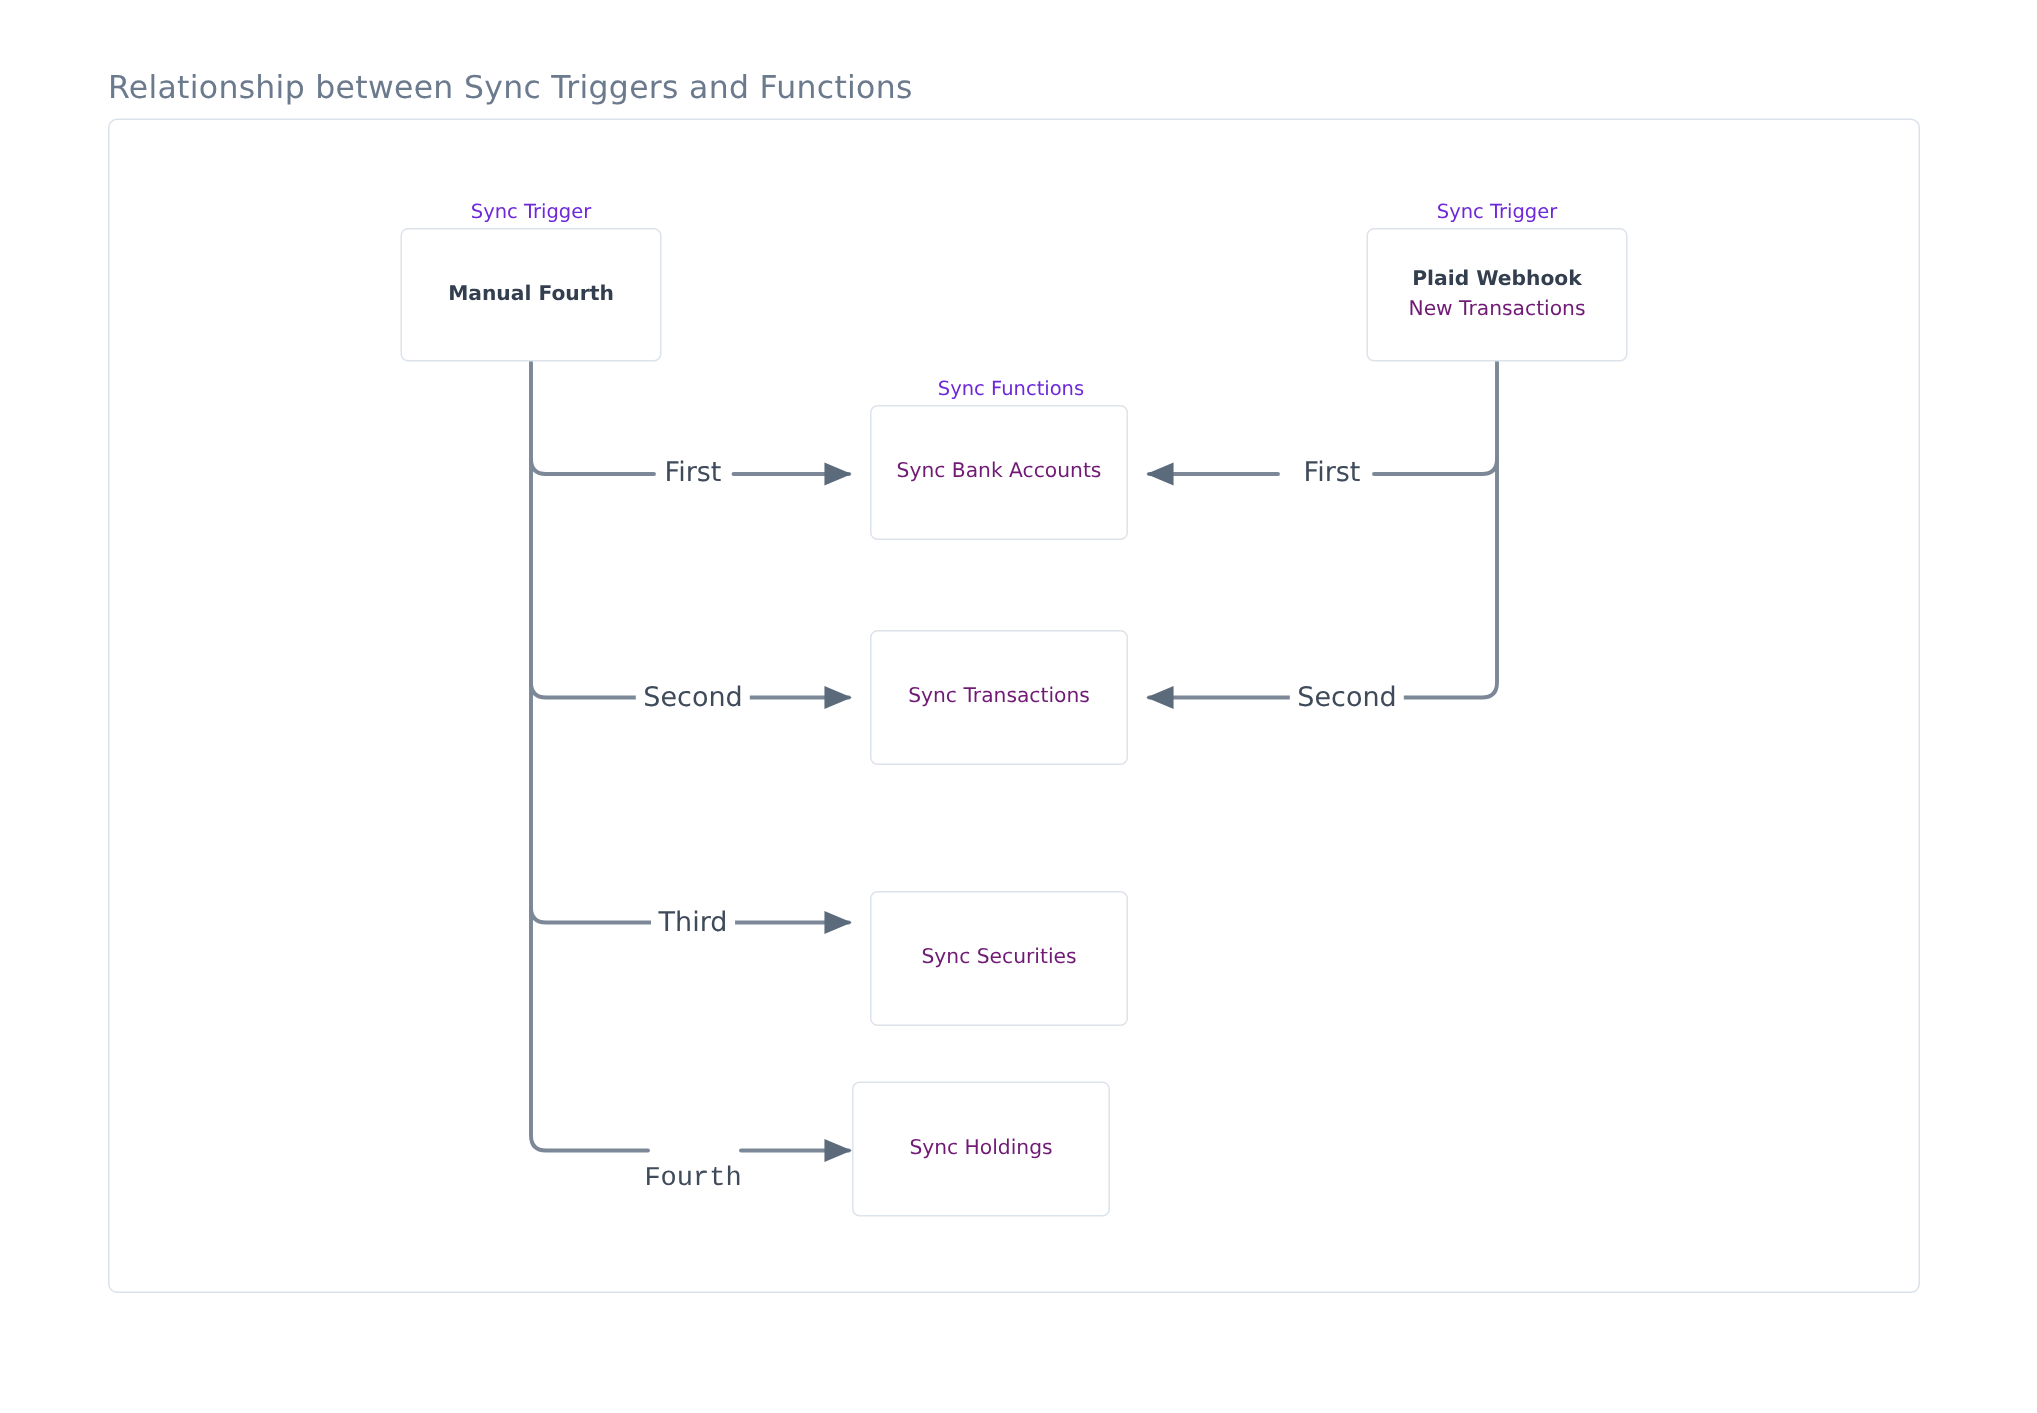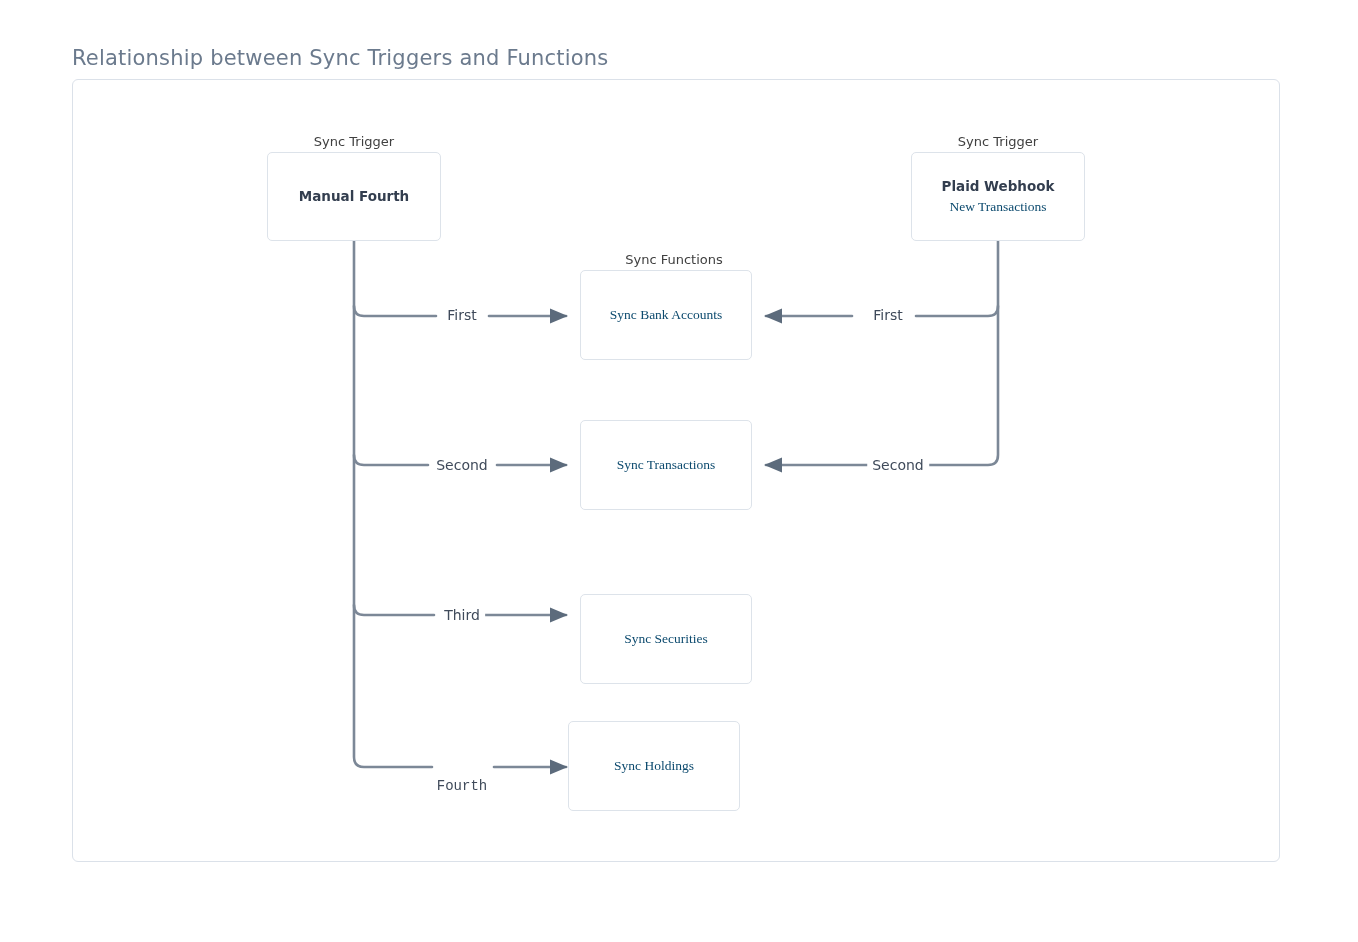--- a/index.html
+++ b/index.html
@@ -43,21 +43,21 @@
     left: 0;
     top: 0;
     width: 1358px;
     height: 942px;
     pointer-events: none;
   }
 
   .group-label {
     position: absolute;
     font-size: 13px;
-    color: #404040;
+    color: #6d28d9;
     white-space: nowrap;
     transform: translateX(-50%);
   }
 
   .node-box {
     position: absolute;
     box-sizing: border-box;
     border: 1px solid #dde3ea;
     border-radius: 5px;
     background: #ffffff;
@@ -70,28 +70,27 @@
   }
   .node-box .line-strong {
     font-size: 13.5px;
     font-weight: bold;
     color: #333e4f;
     white-space: nowrap;
   }
   .node-box .line-normal {
     font-size: 13.5px;
     font-weight: 400;
-    color: #0c4a6e;
+    color: #701a75;
     white-space: nowrap;
-    font-family: Liberation Serif, serif;
   }
 
   .edge-label {
     position: absolute;
-    font-size: 14px;
+    font-size: 18px;
     color: #3f4a5a;
     background: #ffffff;
     padding: 0 5px;
     white-space: nowrap;
     transform: translate(-50%, -50%);
   }
 </style>
 </head>
 <body>
 

